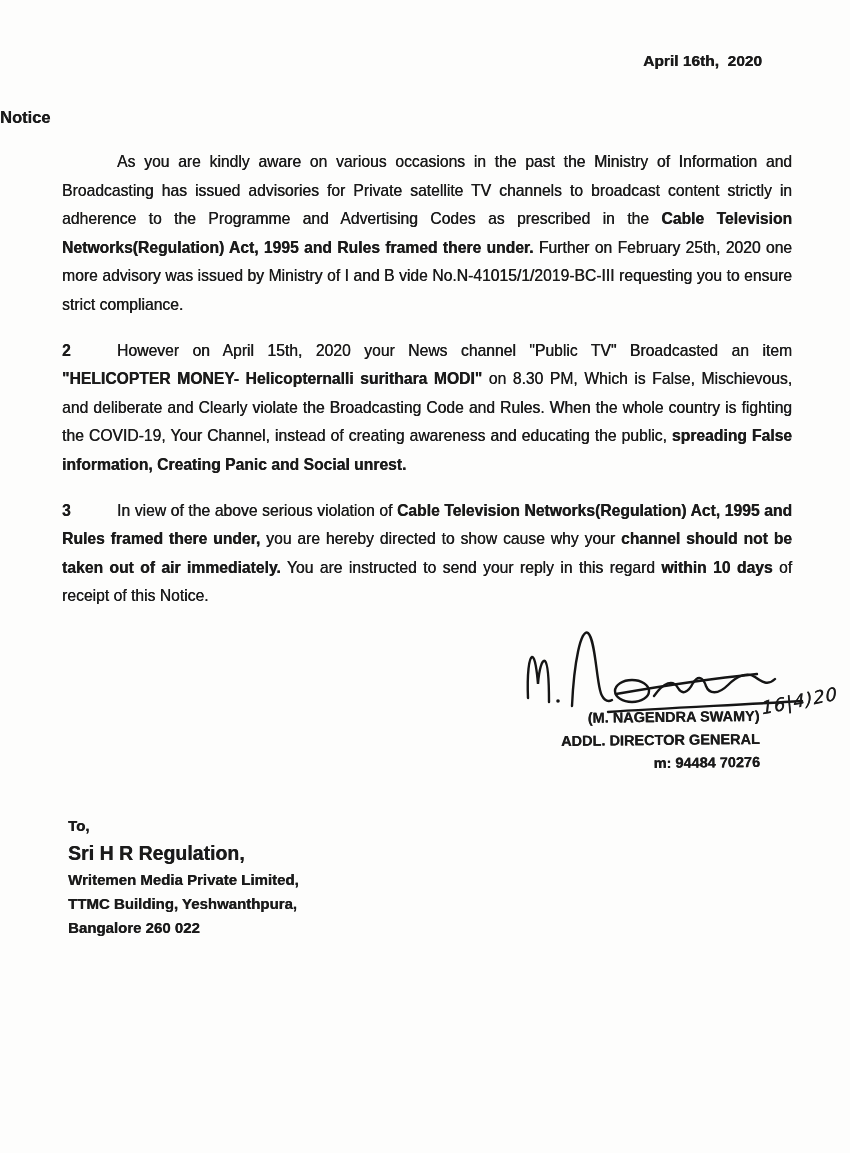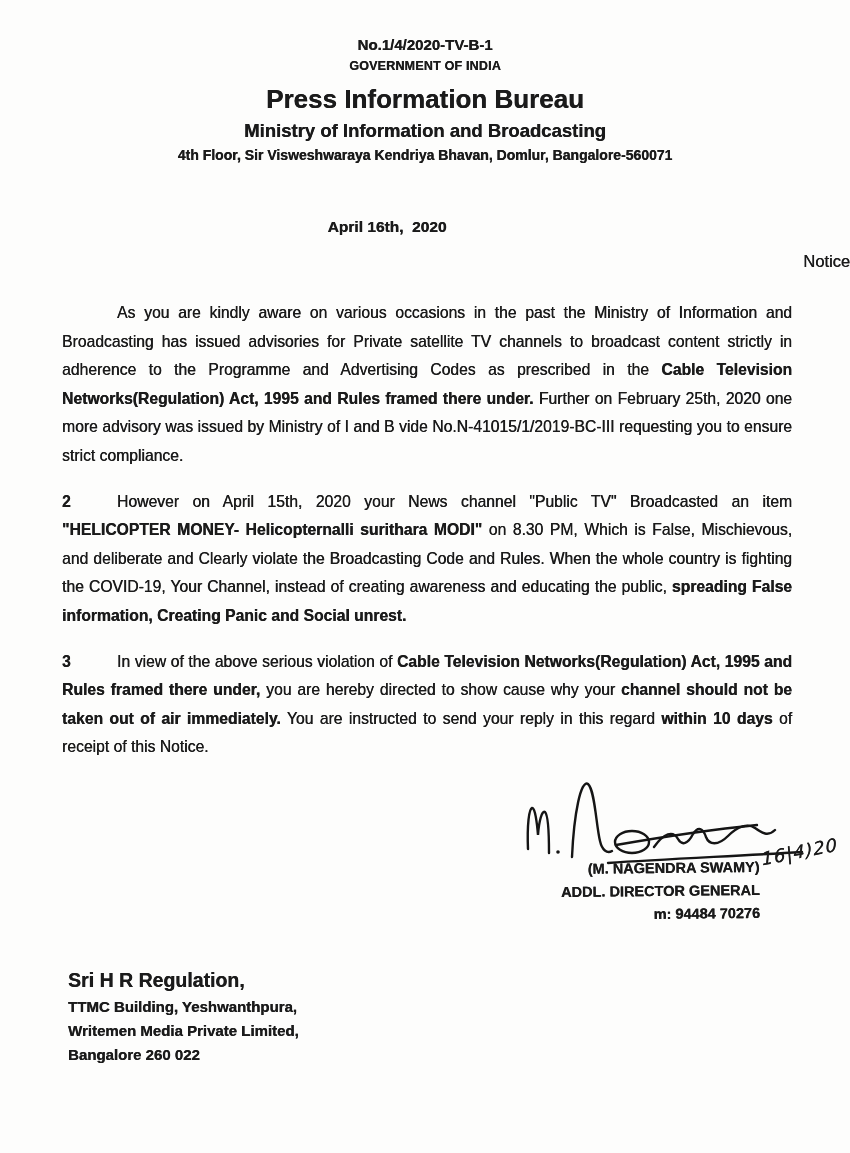--- a/index.html
+++ b/index.html
@@ -24,44 +24,44 @@
   .letterhead { padding-top: 34px; text-align: center; }
   .ref-no   { font-size: 15px; font-weight: bold; line-height: 22px; }
   .gov      { font-size: 12.5px; font-weight: bold; line-height: 20px; letter-spacing: 0.2px; }
   .bureau   { font-size: 26px; font-weight: bold; line-height: 36px; margin-top: 5px; }
   .ministry { font-size: 18.5px; font-weight: bold; line-height: 27px; }
   .addr     { font-size: 14px; font-weight: bold; line-height: 22px; }
 
   
   .date-line {
     margin-top: 52px;
-    text-align: center;
+    text-align: right;
     padding-right: 88px;
     font-size: 15.5px;
     font-weight: bold;
     white-space: pre-wrap;
     padding-left: 12px;
   }
   .notice-title {
-    margin-top: 16px;
-    text-align: right;
+    margin-top: 38px;
+    text-align: left;
     font-size: 16.5px;
-    font-weight: normal;
+    font-weight: bold;
   }
 
   
   .body-copy {
     width: 730px;
     margin: 0 auto 0 62px;
     font-size: 15.7px;
     line-height: 28.6px;
     text-align: justify;
   }
   .para { margin: 0 0 17px 0; }
-  .para.first { margin-top: 28px; text-indent: 55px; }
+  .para.first { margin-top: 21px; text-indent: 55px; }
   .para-num { display: inline-block; width: 55px; text-indent: 0; font-weight: bold; }
   .b { font-weight: bold; }
 
   
   .sig-area { position: relative; height: 152px; margin-top: 2px; }
   .sig-svg { position: absolute; top: -6px; right: 38px; }
   .hand-date {
     position: absolute;
     top: 62px;
     right: 12px;
@@ -90,27 +90,20 @@
     font-weight: bold;
   }
   .to-salutation { font-size: 15px; }
   .to-name { font-size: 19.5px; line-height: 30px; }
 </style>
 </head>
 <body>
 
 <div class="page scan-text">
 
-  <div class="letterhead">
-    <div class="ref-no">No.1/4/2020-TV-B-1</div>
-    <div class="gov">GOVERNMENT OF INDIA</div>
-    <div class="bureau">Press Information Bureau</div>
-    <div class="ministry">Ministry of Information and Broadcasting</div>
-    <div class="addr">4th Floor, Sir Visweshwaraya Kendriya Bhavan, Domlur, Bangalore-560071</div>
-  </div>
 
   <div class="date-line">April 16th,  2020</div>
 
   <div class="notice-title">Notice</div>
 
   <div class="body-copy">
 
     <p class="para first"><span>As you are kindly aware on various occasions in the past the Ministry of Information and Broadcasting has issued advisories for Private satellite TV channels to broadcast content strictly in adherence to the Programme and Advertising Codes as prescribed in the </span><span class="b">Cable Television Networks(Regulation) Act, 1995 and Rules framed there under.</span><span>  Further on February 25th, 2020 one more advisory was issued by Ministry of I and B vide No.N-41015/1/2019-BC-III requesting you to ensure strict compliance.</span></p>
 
     <p class="para"><span class="para-num">2</span><span>However on April 15th, 2020 your News channel "Public TV" Broadcasted an item </span><span class="b">"HELICOPTER MONEY- Helicopternalli surithara MODI"</span><span> on 8.30 PM, Which is False, Mischievous, and deliberate and Clearly violate the Broadcasting Code and Rules. When the whole country is fighting the COVID-19, Your Channel, instead of creating awareness and educating the public, </span><span class="b">spreading False information, Creating Panic and Social unrest.</span></p>
@@ -135,19 +128,20 @@
     </svg>
     <div class="hand-date">16|4)20</div>
     <div class="sig-block">
       <div>(M. NAGENDRA SWAMY)</div>
       <div>ADDL. DIRECTOR GENERAL</div>
       <div>m: 94484 70276</div>
     </div>
   </div>
 
   <div class="to-block">
+    <div class="to-salutation">To,</div>
     <div class="to-name">Sri H R Regulation,</div>
+    <div>Writemen Media Private Limited,</div>
     <div>TTMC Building, Yeshwanthpura,</div>
-    <div>Writemen Media Private Limited,</div>
     <div>Bangalore 260 022</div>
   </div>
 
 </div>
 
 </body></html>

